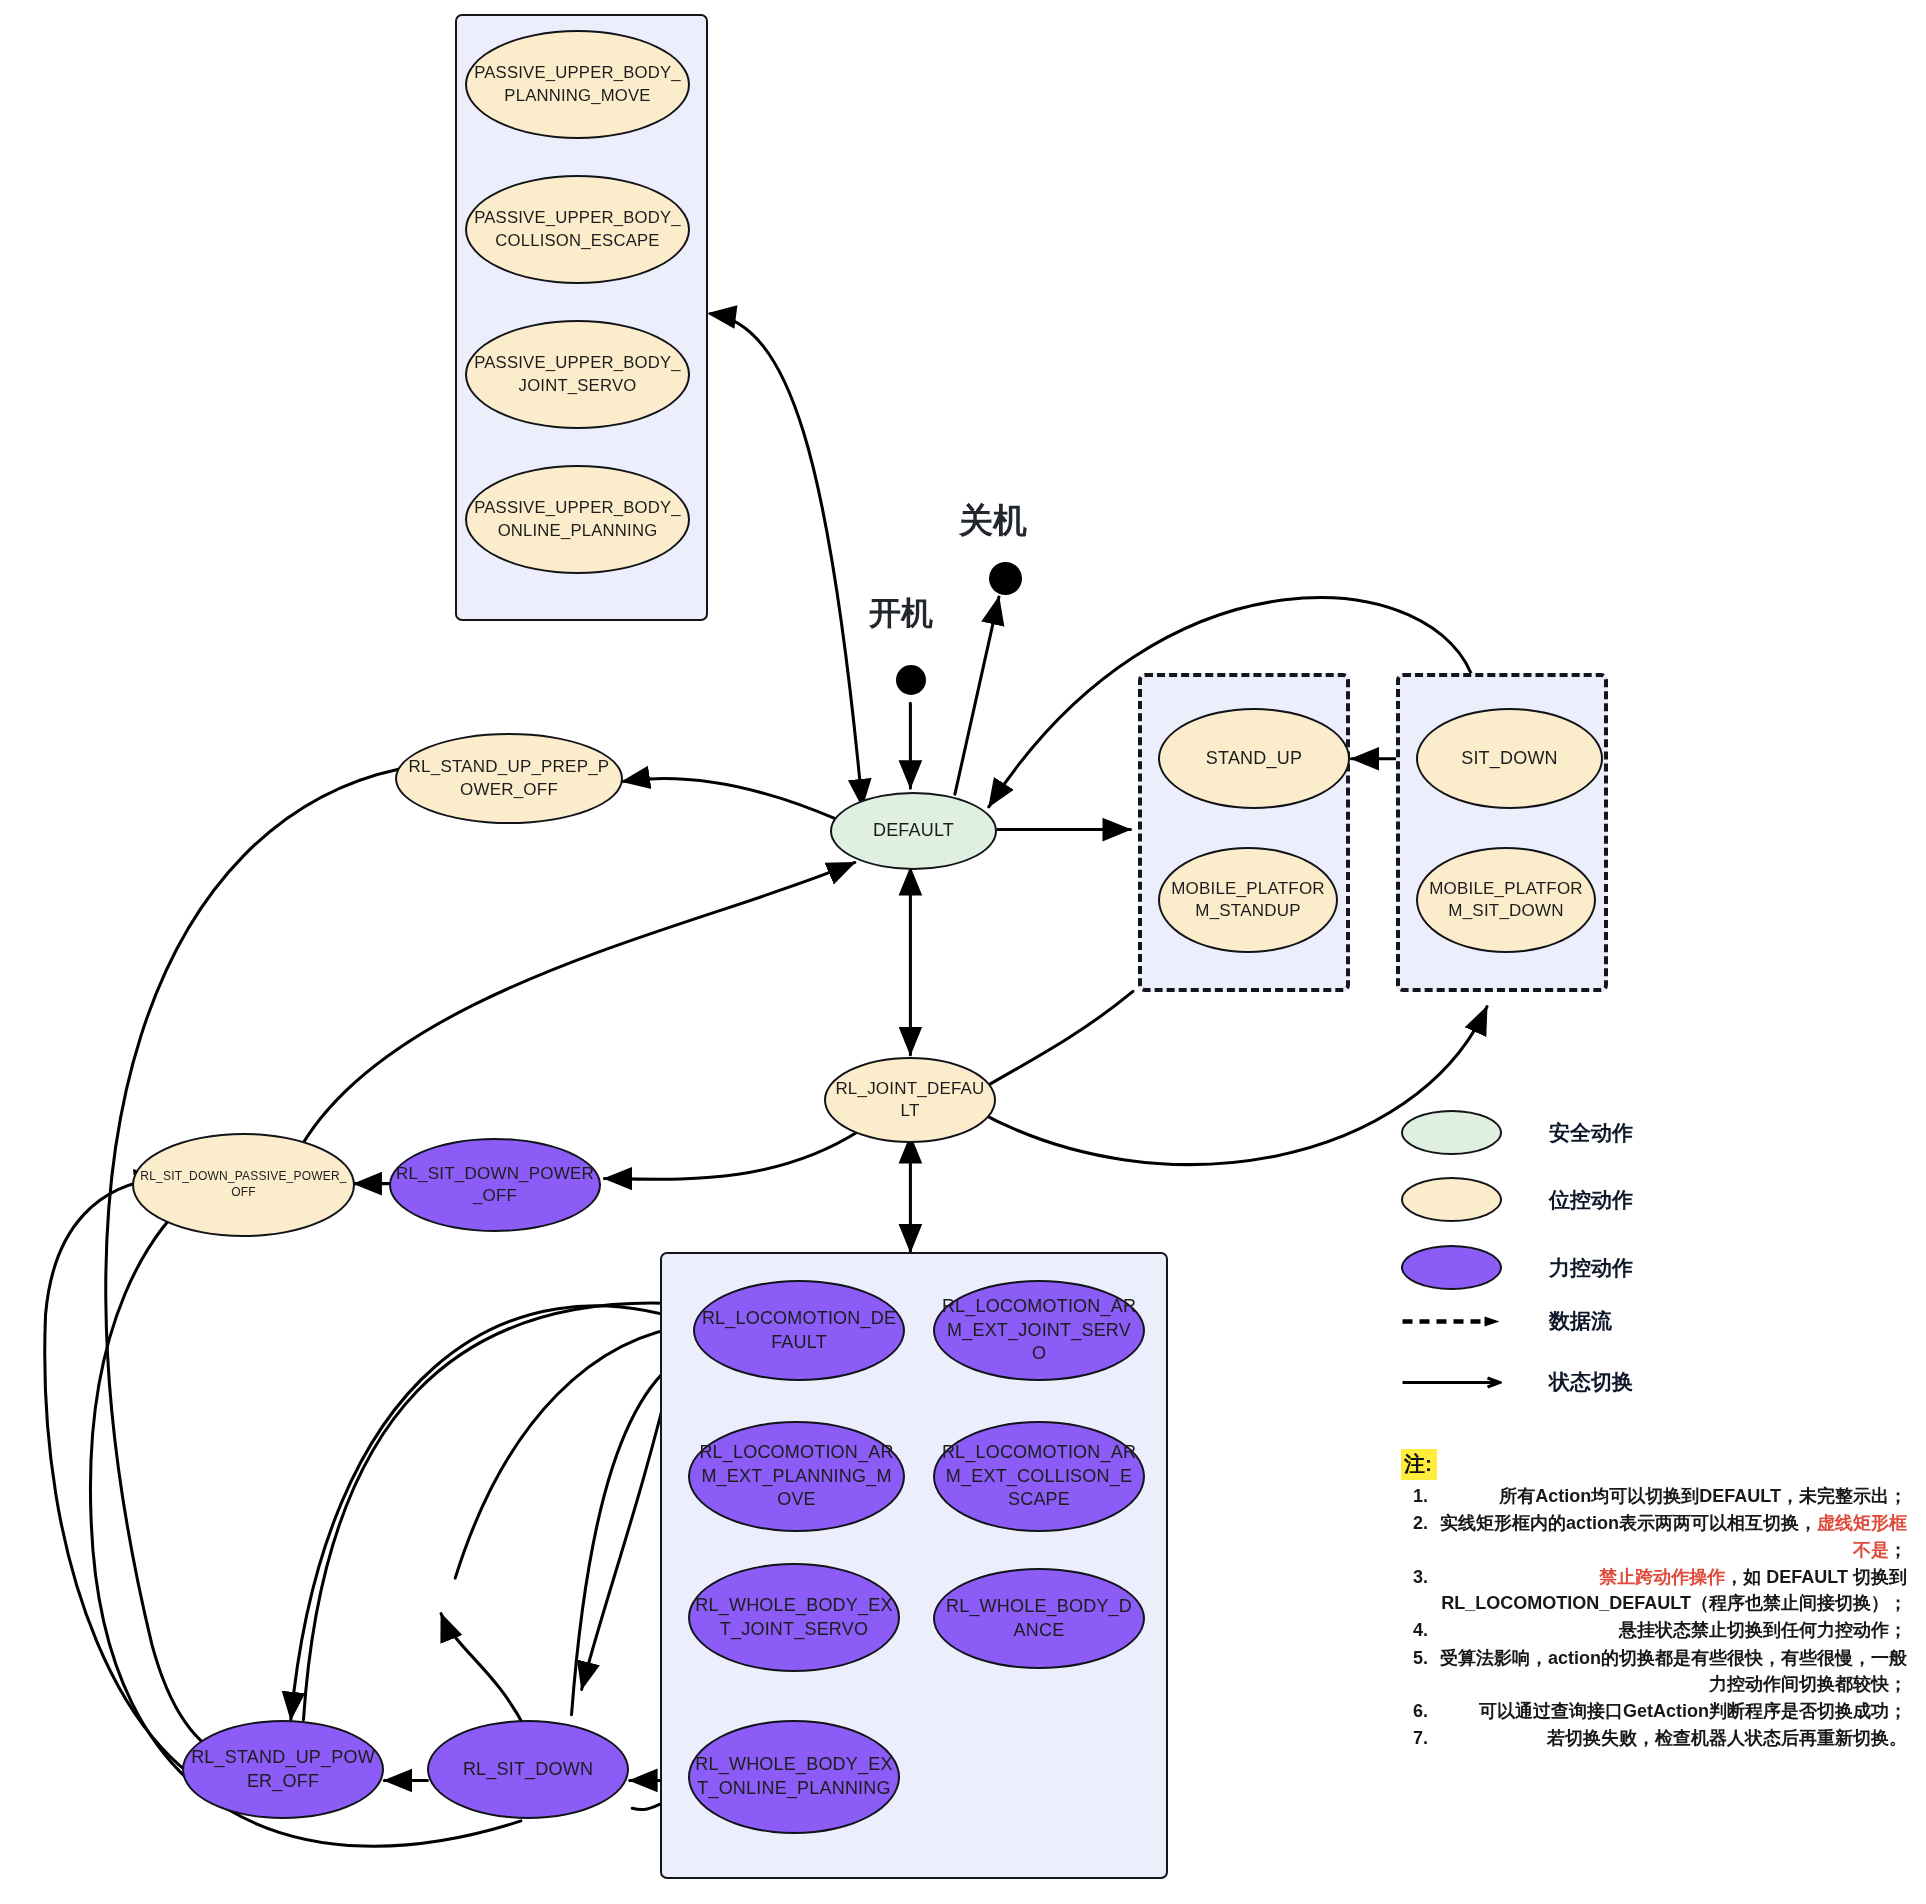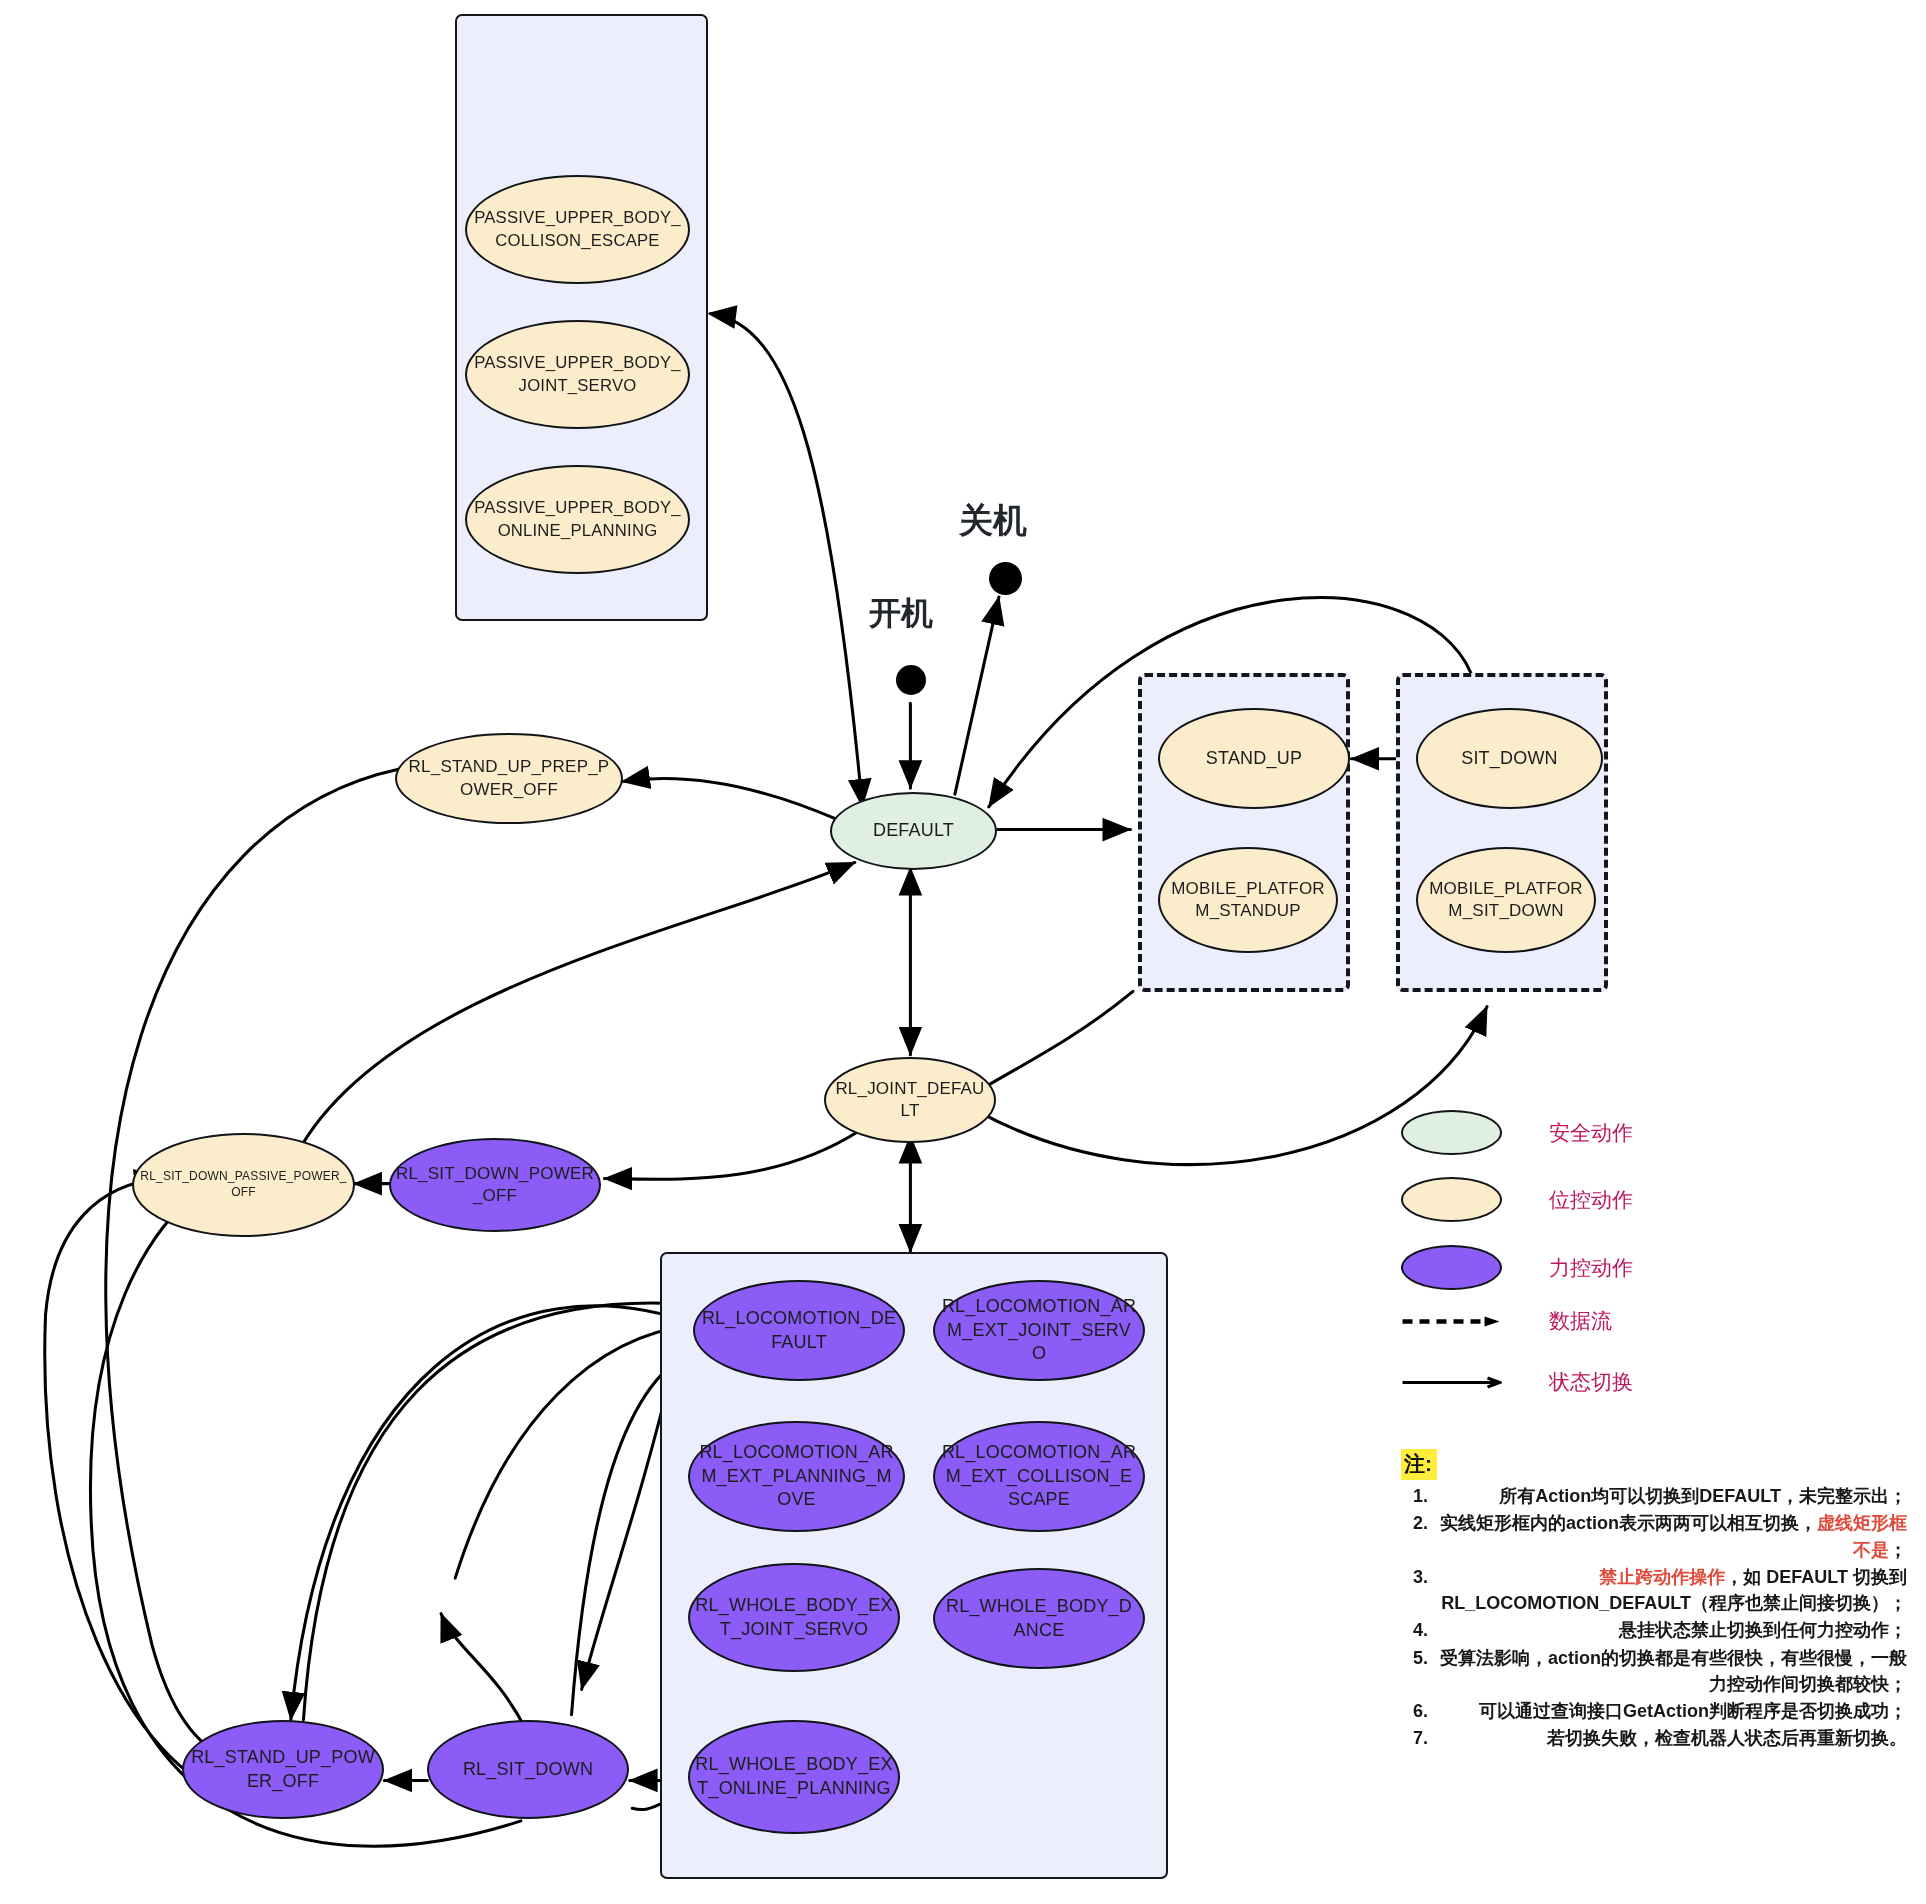--- a/index.html
+++ b/index.html
@@ -69,22 +69,22 @@
   .lg-row { position: absolute; display: flex; align-items: center; }
   .lg-ell {
     width: 101px; height: 45px;
     border: 2.5px solid #111318;
     border-radius: 50%;
     box-sizing: border-box;
   }
   .lg-text {
     margin-left: 47px;
     font-size: 21px;
-    font-weight: normal;
-    color: #be185d;
+    font-weight: bold;
+    color: #0f172a;
     white-space: nowrap;
   }
   .lg-line { width: 101px; height: 13px; position: relative; }
   
   #notes { position: absolute; width: 506px; }
   .notes-title {
     display: inline-block;
     background: #ffec3d;
     font-size: 21px;
     font-weight: bold;
@@ -173,20 +173,23 @@
   </svg>
 
   <div class="group-box" style="left:455px; top:14px; width:253px; height:607px;"></div>
 
   <div class="group-box dashed" style="left:1138px; top:673px; width:212px; height:319px;"></div>
 
   <div class="group-box dashed" style="left:1396px; top:673px; width:212px; height:319px;"></div>
 
   <div class="group-box" style="left:660px; top:1252px; width:508px; height:627px;"></div>
 
+  <div class="node fill-pos" style="left:465px; top:30px; width:225px; height:109px; font-size:16.7px;">
+    <span>PASSIVE_UPPER_BODY_PLANNING_MOVE</span>
+  </div>
   <div class="node fill-pos" style="left:465px; top:175px; width:225px; height:109px; font-size:16.7px;">
     <span>PASSIVE_UPPER_BODY_COLLISON_ESCAPE</span>
   </div>
   <div class="node fill-pos" style="left:465px; top:320px; width:225px; height:109px; font-size:16.7px;">
     <span>PASSIVE_UPPER_BODY_JOINT_SERVO</span>
   </div>
   <div class="node fill-pos" style="left:465px; top:465px; width:225px; height:109px; font-size:16.7px;">
     <span>PASSIVE_UPPER_BODY_ONLINE_PLANNING</span>
   </div>
 

